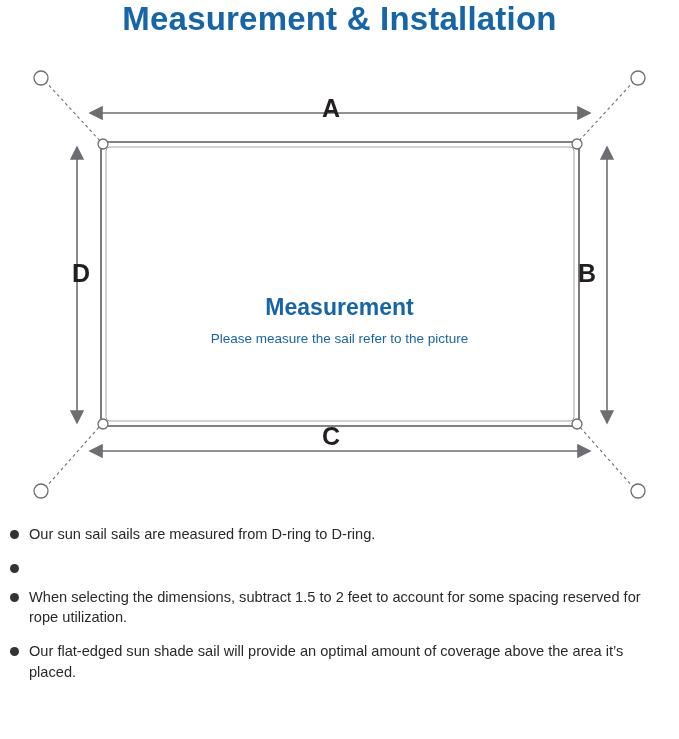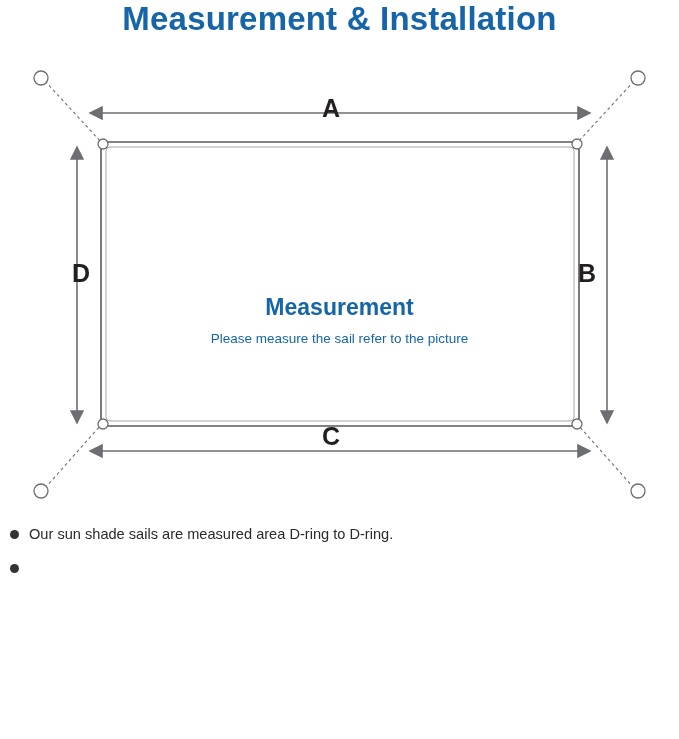--- a/index.html
+++ b/index.html
@@ -152,20 +152,28 @@
   </div>
 
   <div class="dimlabel dim-a">A</div>
   <div class="dimlabel dim-b">B</div>
   <div class="dimlabel dim-c">C</div>
   <div class="dimlabel dim-d">D</div>
 
   <div class="bullets">
     <div class="bullet-row">
       <span class="bullet-dot"></span>
-      <span class="bullet-text">Our sun shade sails are measured area D-ring to D-ring.</span>
+      <span class="bullet-text">Our sun sail sails are measured from D-ring to D-ring.</span>
     </div>
     <div class="bullet-row">
       <span class="bullet-dot"></span>
+    </div>
+    <div class="bullet-row">
+      <span class="bullet-dot"></span>
+      <span class="bullet-text">When selecting the dimensions, subtract 1.5 to 2 feet to account for some spacing reserved for rope utilization.</span>
+    </div>
+    <div class="bullet-row">
+      <span class="bullet-dot"></span>
+      <span class="bullet-text">Our flat-edged sun shade sail will provide an optimal amount of coverage above the area it’s placed.</span>
     </div>
   </div>
 
 </div>
 
 </body></html>

